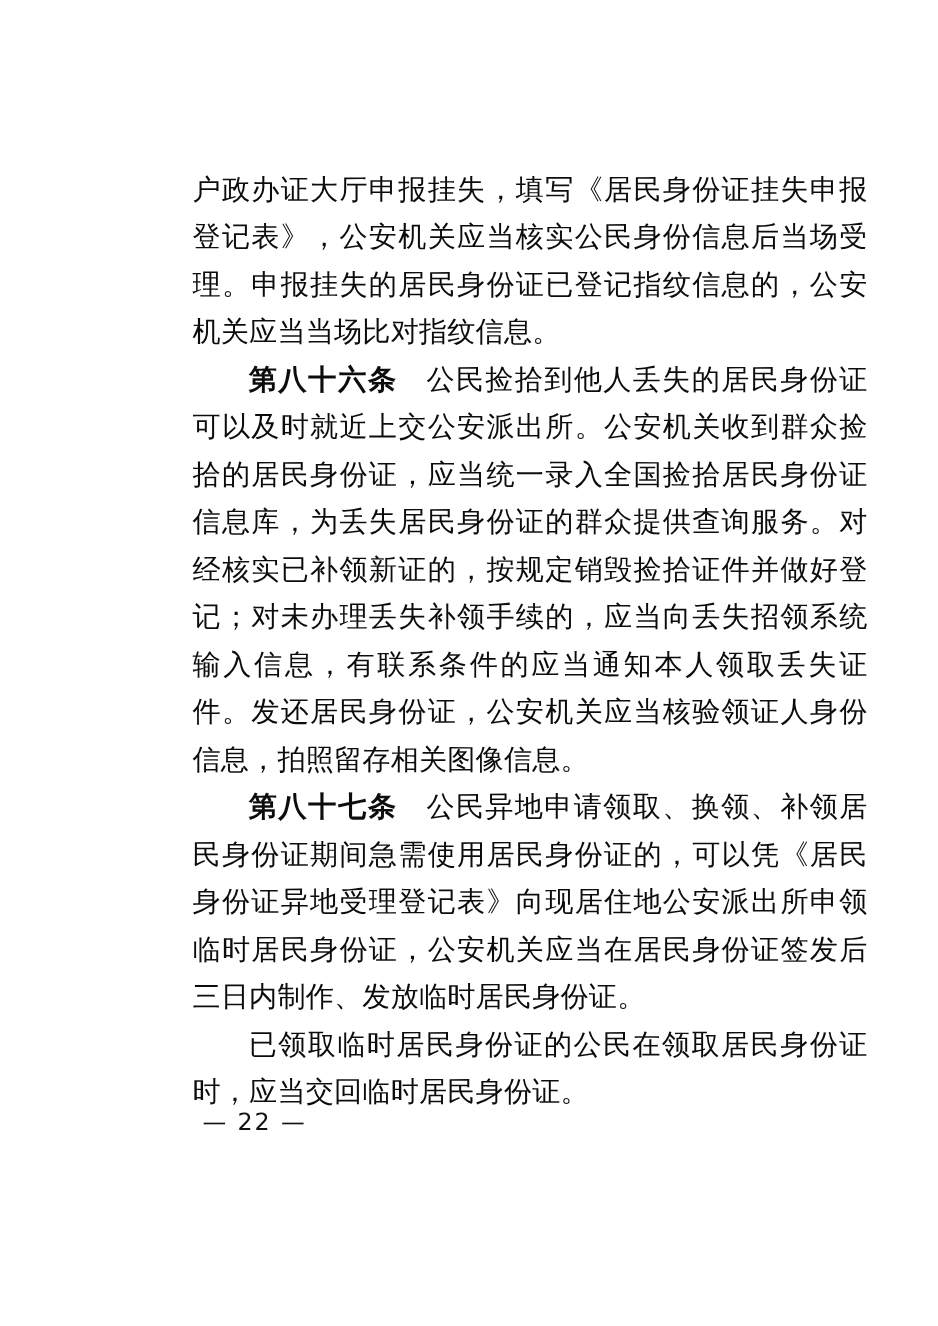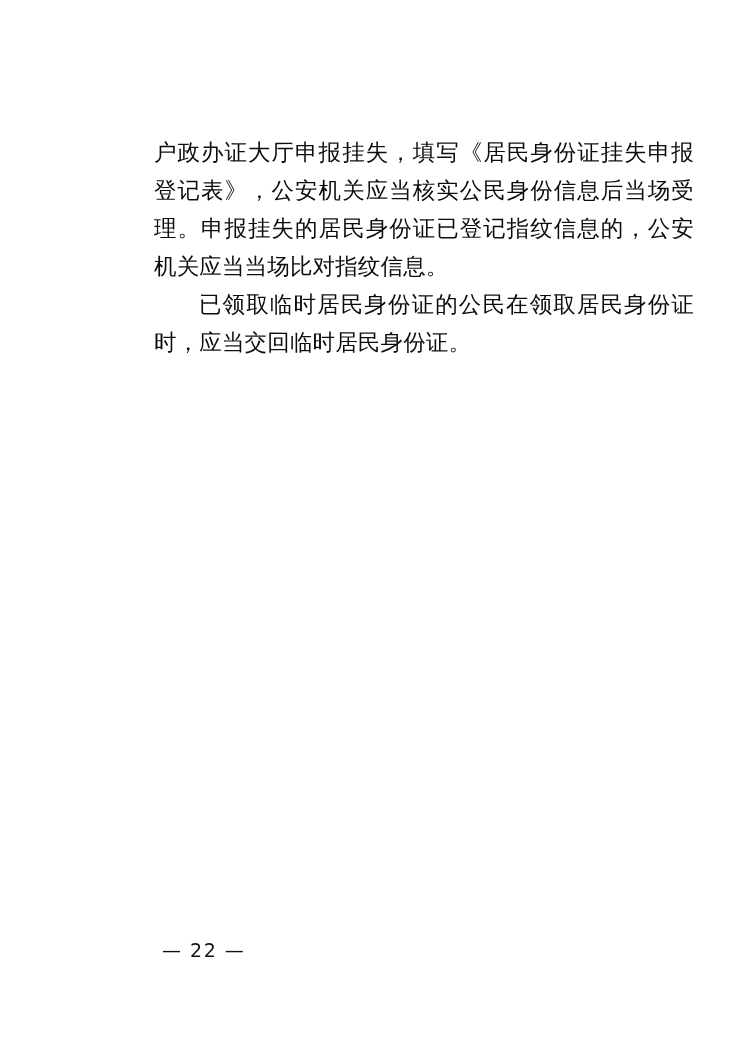--- a/index.html
+++ b/index.html
@@ -52,21 +52,21 @@
 
   .article-gap {
     display: inline-block;
     width: 22px;
   }
 
   
   .page-footer {
     position: absolute;
     left: 108px;
-    top: 938px;
+    top: 886px;
     width: 540px;
   }
 
   .page-number {
     display: inline-block;
     margin-left: 8px;
     font-size: 19px;
     line-height: 24px;
     color: #121212;
     font-family: "DejaVu Sans", "Liberation Sans", sans-serif;
@@ -77,21 +77,23 @@
 </head>
 <body>
 
 <div class="page">
 
   <div class="doc-body">
 
     <p class="para continued">户政办证大厅申报挂失，填写《居民身份证挂失申报登记表》，公安机关应当核实公民身份信息后当场受理。申报挂失的居民身份证已登记指纹信息的，公安机关应当当场比对指纹信息。</p>
 
 
+    <p class="para"><span class="article-label">第八十六条</span><span class="article-gap"></span><span>公民捡拾到他人丢失的居民身份证可以及时就近上交公安派出所。公安机关收到群众捡拾的居民身份证，应当统一录入全国捡拾居民身份证信息库，为丢失居民身份证的群众提供查询服务。对经核实已补领新证的，按规定销毁捡拾证件并做好登记；对未办理丢失补领手续的，应当向丢失招领系统输入信息，有联系条件的应当通知本人领取丢失证件。发还居民身份证，公安机关应当核验领证人身份信息，拍照留存相关图像信息。</span></p>
 
+    <p class="para"><span class="article-label">第八十七条</span><span class="article-gap"></span><span>公民异地申请领取、换领、补领居民身份证期间急需使用居民身份证的，可以凭《居民身份证异地受理登记表》向现居住地公安派出所申领临时居民身份证，公安机关应当在居民身份证签发后三日内制作、发放临时居民身份证。</span></p>
 
     <p class="para">已领取临时居民身份证的公民在领取居民身份证时，应当交回临时居民身份证。</p>
 
   </div>
 
   <div class="page-footer">
     <span class="page-number">— 22 —</span>
   </div>
 
 </div>

